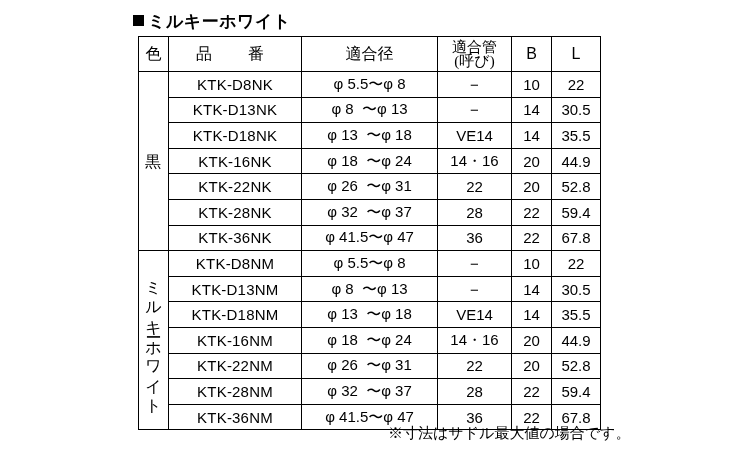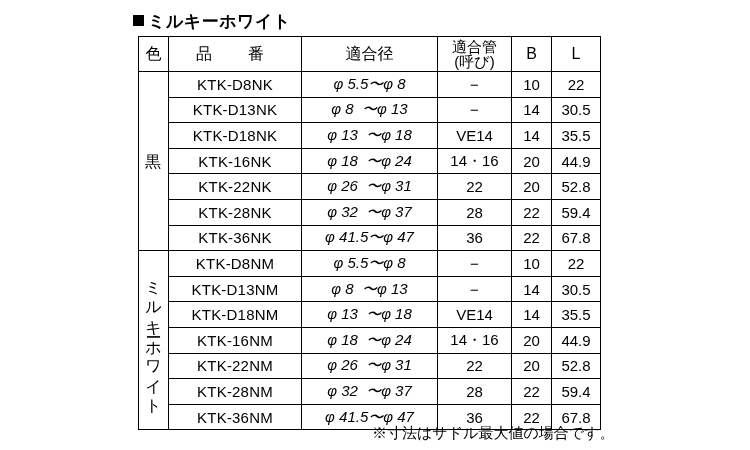--- a/index.html
+++ b/index.html
@@ -66,52 +66,51 @@
   .c-dia     { width: 136px; }
   .c-pipe    { width: 74px; }
   .c-b       { width: 40px; }
   .c-l       { width: 49px; }
 
   .hdr-model {
     letter-spacing: 10px;
     padding-left: 10px;
   }
   .hdr-pipe-line1 { display: block; line-height: 1.0; font-size: 15px; }
-  .hdr-pipe-line2 { display: block; line-height: 1.0; font-size: 15px; }
+  .hdr-pipe-line2 { display: block; line-height: 1.0; font-size: 15px; font-family: Liberation Serif, serif; }
 
   .cell-model {
     font-size: 16px;
     letter-spacing: 0.2px;
     margin-top: 20px;
   }
   .cell-dia {
     font-size: 15px;
     white-space: pre;
     letter-spacing: 0px;
-    font-style: italic;
   }
   .cell-pipe { font-size: 15px; }
   .cell-b { font-size: 15px; }
   .cell-l { font-size: 15px; }
 
   .vert-label {
     font-size: 16px;
     line-height: 1.0;
     writing-mode: vertical-rl;
     text-orientation: upright;
     letter-spacing: 1px;
     display: inline-block;
     white-space: nowrap;
   }
   .vert-label.single {
     writing-mode: horizontal-tb;
   }
   .note {
     position: absolute;
-    left: 372px;
+    left: 388px;
     top: 424px;
     font-size: 15px;
     white-space: nowrap;
   }
 </style>
 </head>
 <body>
 
 <div class="page">
 

